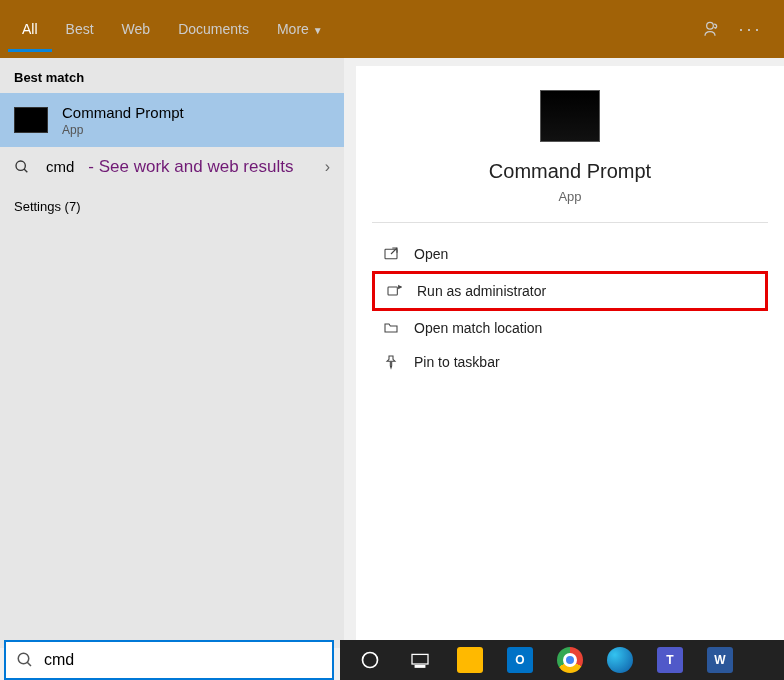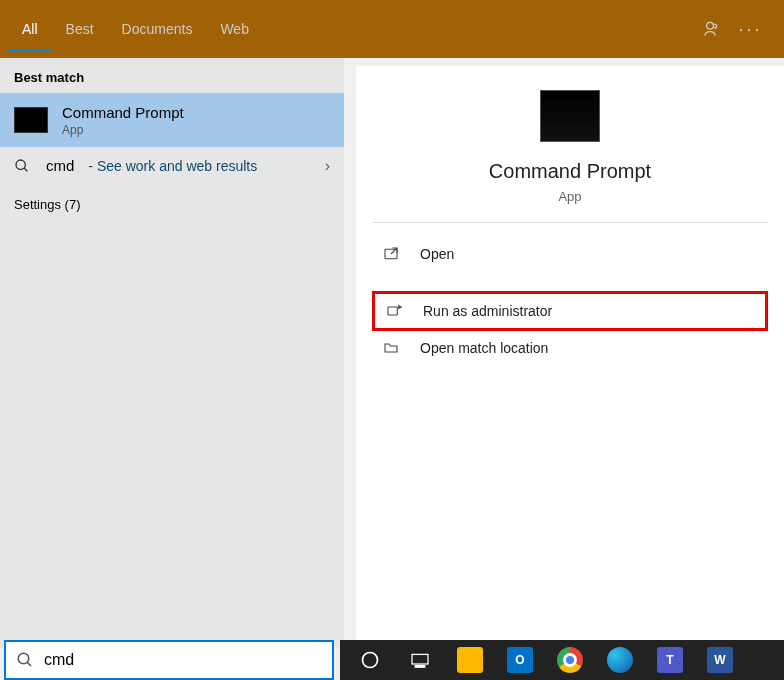--- a/index.html
+++ b/index.html
@@ -22,35 +22,35 @@
 .section-header { font-size: 13px; font-weight: 600; padding: 12px 14px 8px; color: #000; }
 .result { display: flex; align-items: center; padding: 10px 14px; gap: 14px; cursor: pointer; }
 .result.selected { background: #a3c7e8; }
 .result .title { font-size: 15px; color: #000; line-height: 1.3; }
 .result .sub { font-size: 12px; color: #555; }
 .cmd-thumb { width: 34px; height: 26px; background: #000; border: 1px solid #333; }
 
 .web-row { display: flex; align-items: center; padding: 10px 14px; gap: 14px; cursor: pointer; }
 .web-row .mag { width: 18px; text-align: center; color: #333; }
 .web-row .q { font-size: 15px; color: #000; }
-.web-row .hint { font-size: 14px; color: #0c4a6e; }
+.web-row .hint { font-size: 17px; color: #701a75; }
 .web-row .chevr { margin-left: auto; color: #666; }
 
 .settings-row { font-size: 13px; padding: 12px 14px; color: #000; }
 
 
 .preview-head { display: flex; flex-direction: column; align-items: center; padding: 24px 0 18px; border-bottom: 1px solid #e0e0e0; margin: 0 16px; }
 .preview-thumb { width: 60px; height: 52px; background: linear-gradient(#000,#111); border: 1px solid #555; margin-bottom: 18px; }
 .preview-title { font-size: 20px; font-weight: 400; color: #222; margin-bottom: 6px; }
 .preview-sub { font-size: 13px; color: #666; }
 
 .actions { padding: 14px 0; margin: 0 16px; }
-.action { display: flex; align-items: center; gap: 20px; padding: 8px 10px; font-size: 14px; color: #222; cursor: pointer; }
+.action { display: flex; align-items: center; gap: 14px; padding: 8px 10px; font-size: 14px; color: #222; cursor: pointer; }
 .action .aicon { width: 18px; height: 18px; color: #444; display: flex; align-items: center; justify-content: center; }
-.action.highlight { border: 3px solid #e60000; margin-top: 20px; }
+.action.highlight { border: 3px solid #e60000; }
 
 
 .search-bar { position: absolute; left: 0; bottom: 0; width: 330px; height: 40px; background: #fff; border: 2px solid #0078d7; display: flex; align-items: center; padding: 0 10px; gap: 10px; margin: 0 4px 0 4px; }
 .search-bar input { border: none; outline: none; font-size: 16px; flex: 1; }
 
 
 .taskbar { position: absolute; left: 340px; right: 0; bottom: 0; height: 40px; background: #222; display: flex; align-items: center; padding: 0 8px; gap: 6px; }
 .tbtn { width: 44px; height: 34px; display: flex; align-items: center; justify-content: center; cursor: pointer; color: #fff; }
 .app-ico { width: 26px; height: 26px; border-radius: 3px; display: flex; align-items: center; justify-content: center; font-size: 12px; font-weight: bold; color: #fff; }
 .outlook { background: #0072c6; }
@@ -62,22 +62,23 @@
 .teams { background: #5059c9; }
 .word { background: #2b579a; }
 svg { display:block; }
 </style>
 </head>
 <body>
 
 <div class="tabs">
   <div class="tab active">All</div>
   <div class="tab">Best</div>
+  <div class="tab">Web</div>
   <div class="tab">Documents</div>
-  <div class="tab">Web</div>
+  <div class="tab"><span>More</span><span class="chev">▼</span></div>
   <div class="tabs-spacer"></div>
   <div class="tabs-right">
     <div class="icon-btn">
       <svg width="20" height="20" viewBox="0 0 24 24" fill="none" stroke="currentColor" stroke-width="1.5">
           <circle cx="12" cy="8" r="4"></circle>
           <path d="M6 20c0-3 2.5-5 6-5s6 2 6 5"></path>
           <path d="M17 6c2 0 3 1 3 3 0 1-1 2-1 2l-2-1"></path>
         </svg>
     </div>
     <div class="icon-btn" style="font-size:18px;letter-spacing:2px;">···</div>
@@ -135,20 +136,28 @@
         <span>Run as administrator</span>
       </div>
       <div class="action">
         <div class="aicon">
             <svg width="16" height="16" viewBox="0 0 24 24" fill="none" stroke="currentColor" stroke-width="1.6">
               <path d="M3 6h6l2 3h10v9H3z"></path>
             </svg>
           </div>
         <span>Open match location</span>
       </div>
+      <div class="action">
+        <div class="aicon">
+            <svg width="16" height="16" viewBox="0 0 24 24" fill="none" stroke="currentColor" stroke-width="1.6">
+              <path d="M9 3h6v5l3 3h-5v7l-1 3-1-3v-7H6l3-3z"></path>
+            </svg>
+          </div>
+        <span>Pin to taskbar</span>
+      </div>
     </div>
   </div>
 </div>
 
 <div class="search-bar">
   <svg width="18" height="18" viewBox="0 0 24 24" fill="none" stroke="#555" stroke-width="2">
       <circle cx="10" cy="10" r="7"></circle>
       <line x1="20" y1="20" x2="15" y2="15"></line>
     </svg>
   <input type="text" value="cmd" style="">

